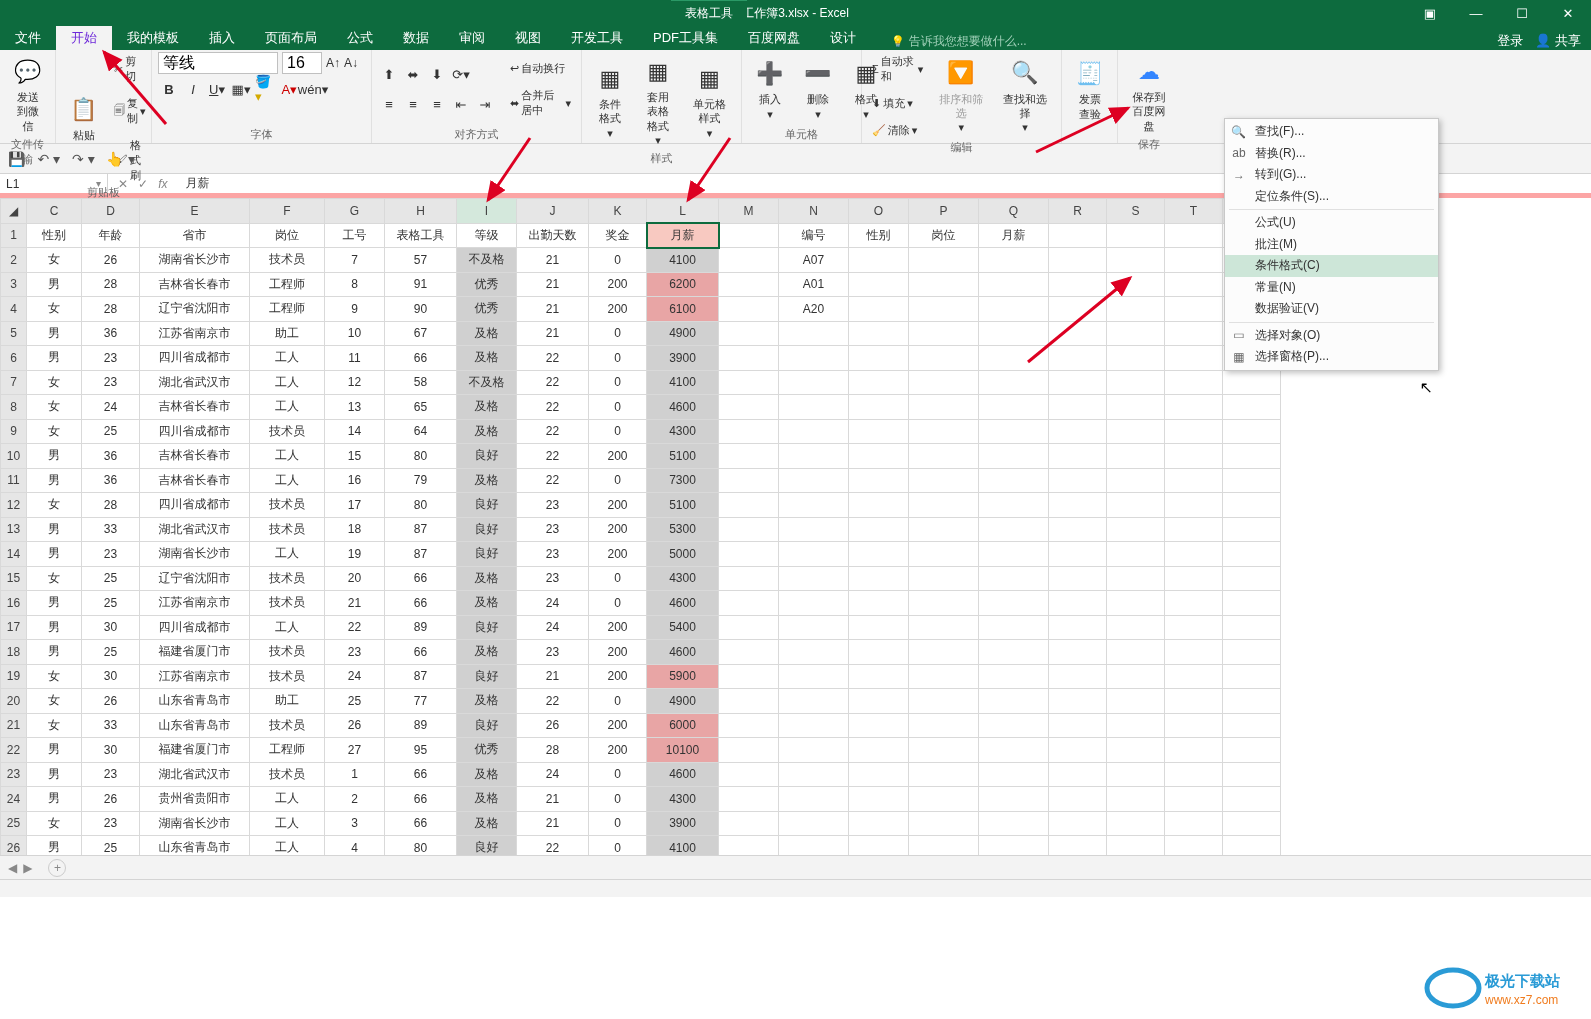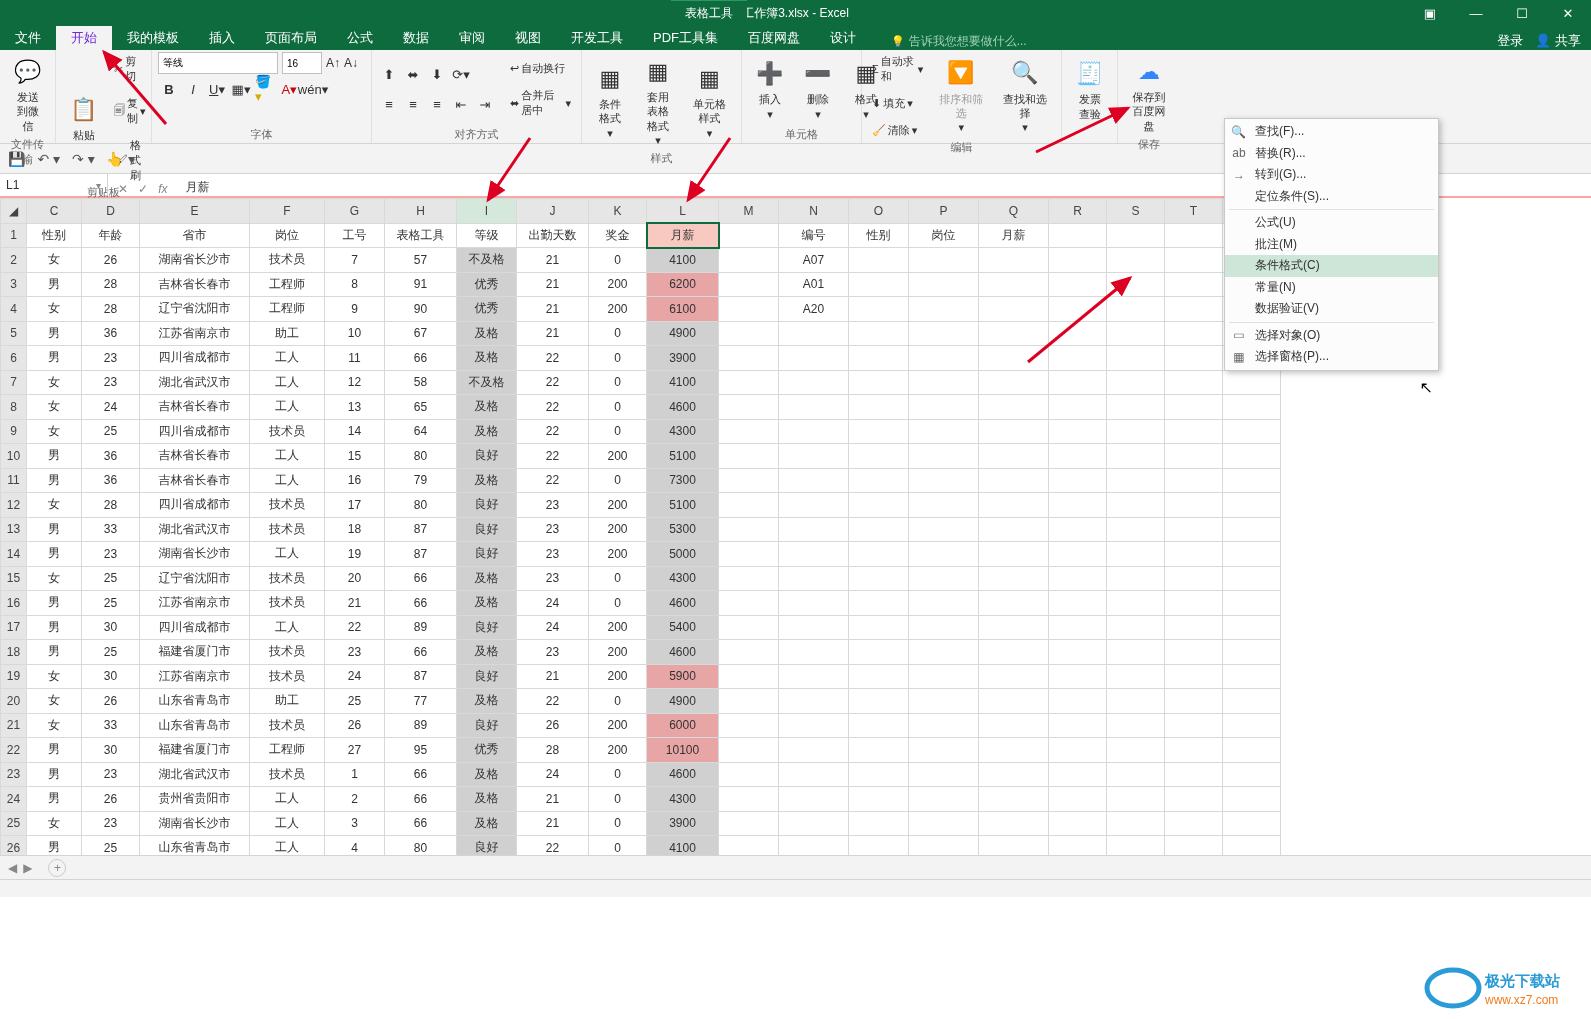--- a/index.html
+++ b/index.html
@@ -16,26 +16,26 @@
 .ribbon-tabs .tellme::before{content:"💡";margin-right:4px;font-size:11px}
 .ribbon-tabs .right{margin-left:auto;display:flex;align-items:center;padding-right:10px;gap:12px}
 .ribbon{height:94px;background:#f3f3f3;border-bottom:1px solid #d4d4d4;display:flex}
 .group{border-right:1px solid #e0e0e0;display:flex;flex-direction:column;padding:2px 6px 0}
 .group-body{flex:1;display:flex;align-items:center;gap:4px}
 .group-label{height:16px;text-align:center;font-size:11px;color:#666;padding-bottom:2px;position:relative}
 .bigbtn{display:flex;flex-direction:column;align-items:center;justify-content:center;padding:4px 6px;min-width:44px;cursor:pointer;font-size:11px;text-align:center;line-height:1.3}
 .bigbtn .ico{width:32px;height:32px;display:flex;align-items:center;justify-content:center;font-size:22px;margin-bottom:2px}
 .smbtn{padding:2px 4px;cursor:pointer;font-size:11px;display:flex;align-items:center;gap:2px}
 .vstack{display:flex;flex-direction:column;gap:8px}
-select,input.rb{border:1px solid #c0c0c0;background:#fff;font-size:10px;height:22px;padding:0 4px}
+select,input.rb{border:1px solid #c0c0c0;background:#fff;font-size:16px;height:22px;padding:0 4px}
 .icongroup{display:flex;gap:2px}
 .icongroup span{width:22px;height:22px;display:inline-flex;align-items:center;justify-content:center;border:1px solid transparent;font-size:13px;cursor:pointer}
 .qat{height:30px;background:#f3f3f3;border-bottom:1px solid #d4d4d4;display:flex;align-items:center;padding:0 8px;gap:12px}
 .qat span{color:#555;font-size:14px;cursor:pointer}
-.formula-bar{height:24px;background:#fff;border-bottom:2px solid #fca5a5;display:flex;align-items:flex-end}
+.formula-bar{height:24px;background:#fff;border-bottom:5px solid #fca5a5;display:flex;align-items:center}
 .namebox{width:108px;border-right:1px solid #d4d4d4;padding:0 6px;display:flex;align-items:center;height:100%;position:relative}
 .namebox .dd{position:absolute;right:6px;color:#888;font-size:10px}
 .fx-btns{display:flex;align-items:center;gap:10px;padding:0 10px;color:#888}
 .fx-input{flex:1;padding:0 8px}
 .grid-wrap{overflow:auto;position:relative;height:657px;background:#fff}
 table{border-collapse:collapse;table-layout:fixed}
 th,td{border:1px solid #d9d9d9;height:24.5px;font-size:12px;text-align:center;overflow:hidden;white-space:nowrap}
 th{background:#e6e6e6;font-weight:normal;color:#444}
 th.colh{height:20px}
 th.rowh{width:26px;background:#e6e6e6}

